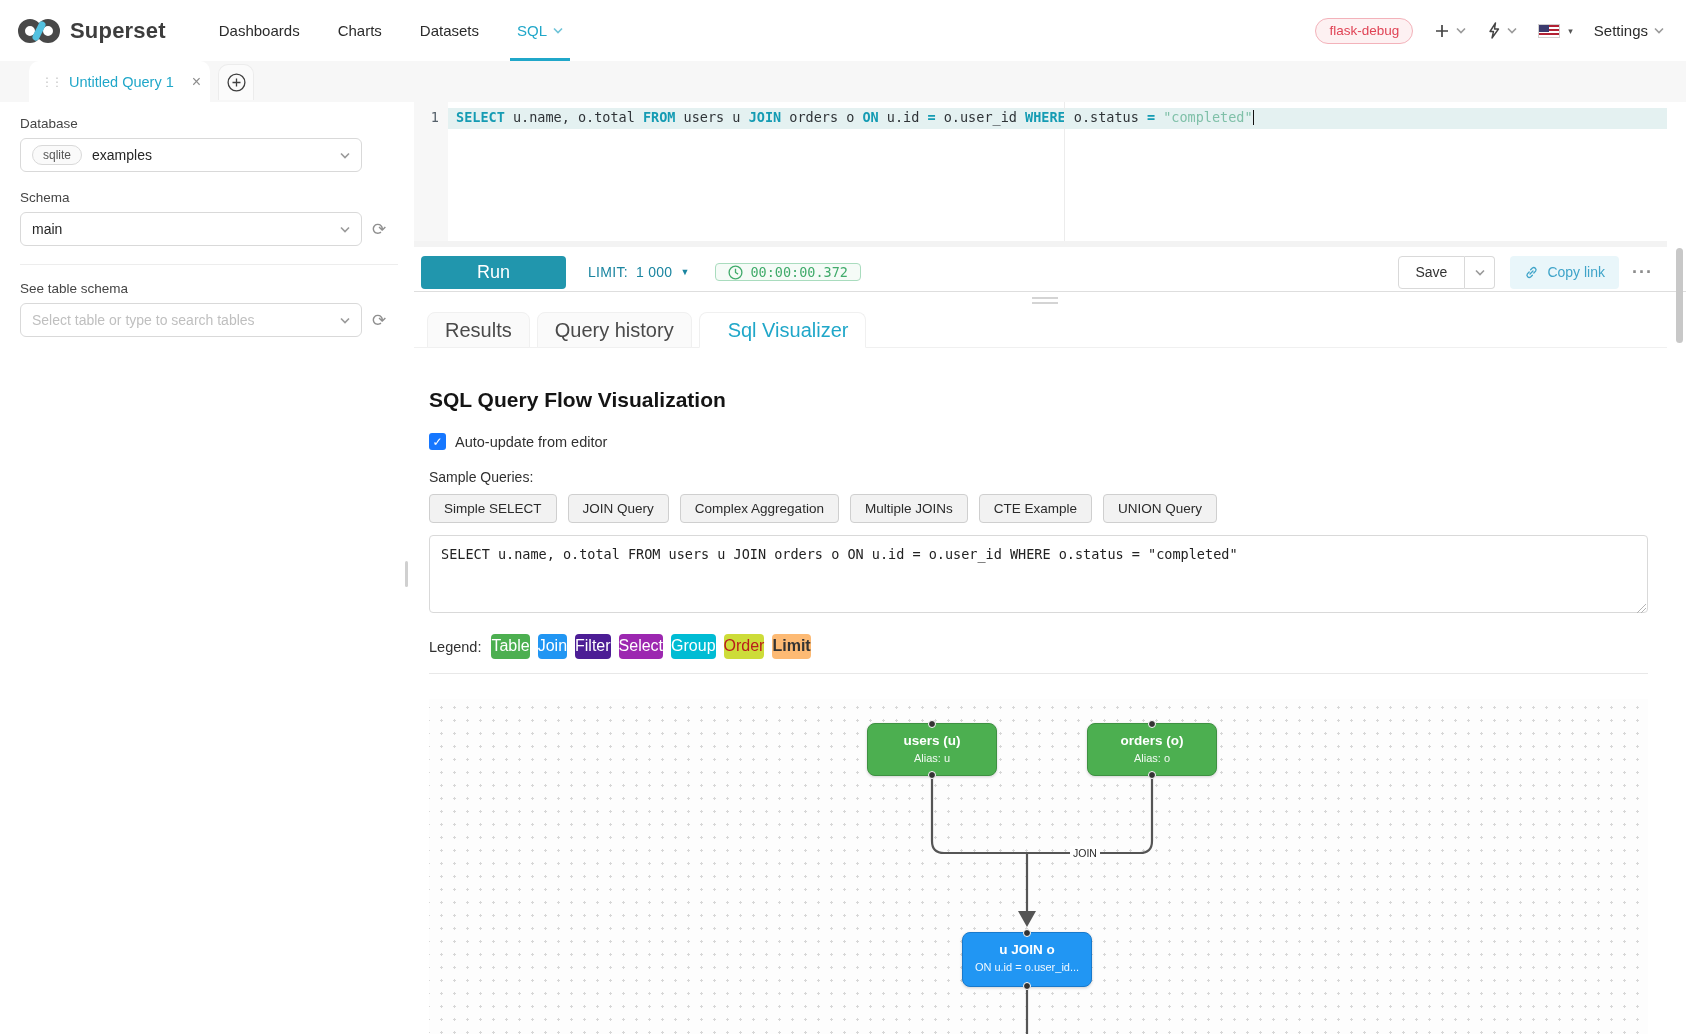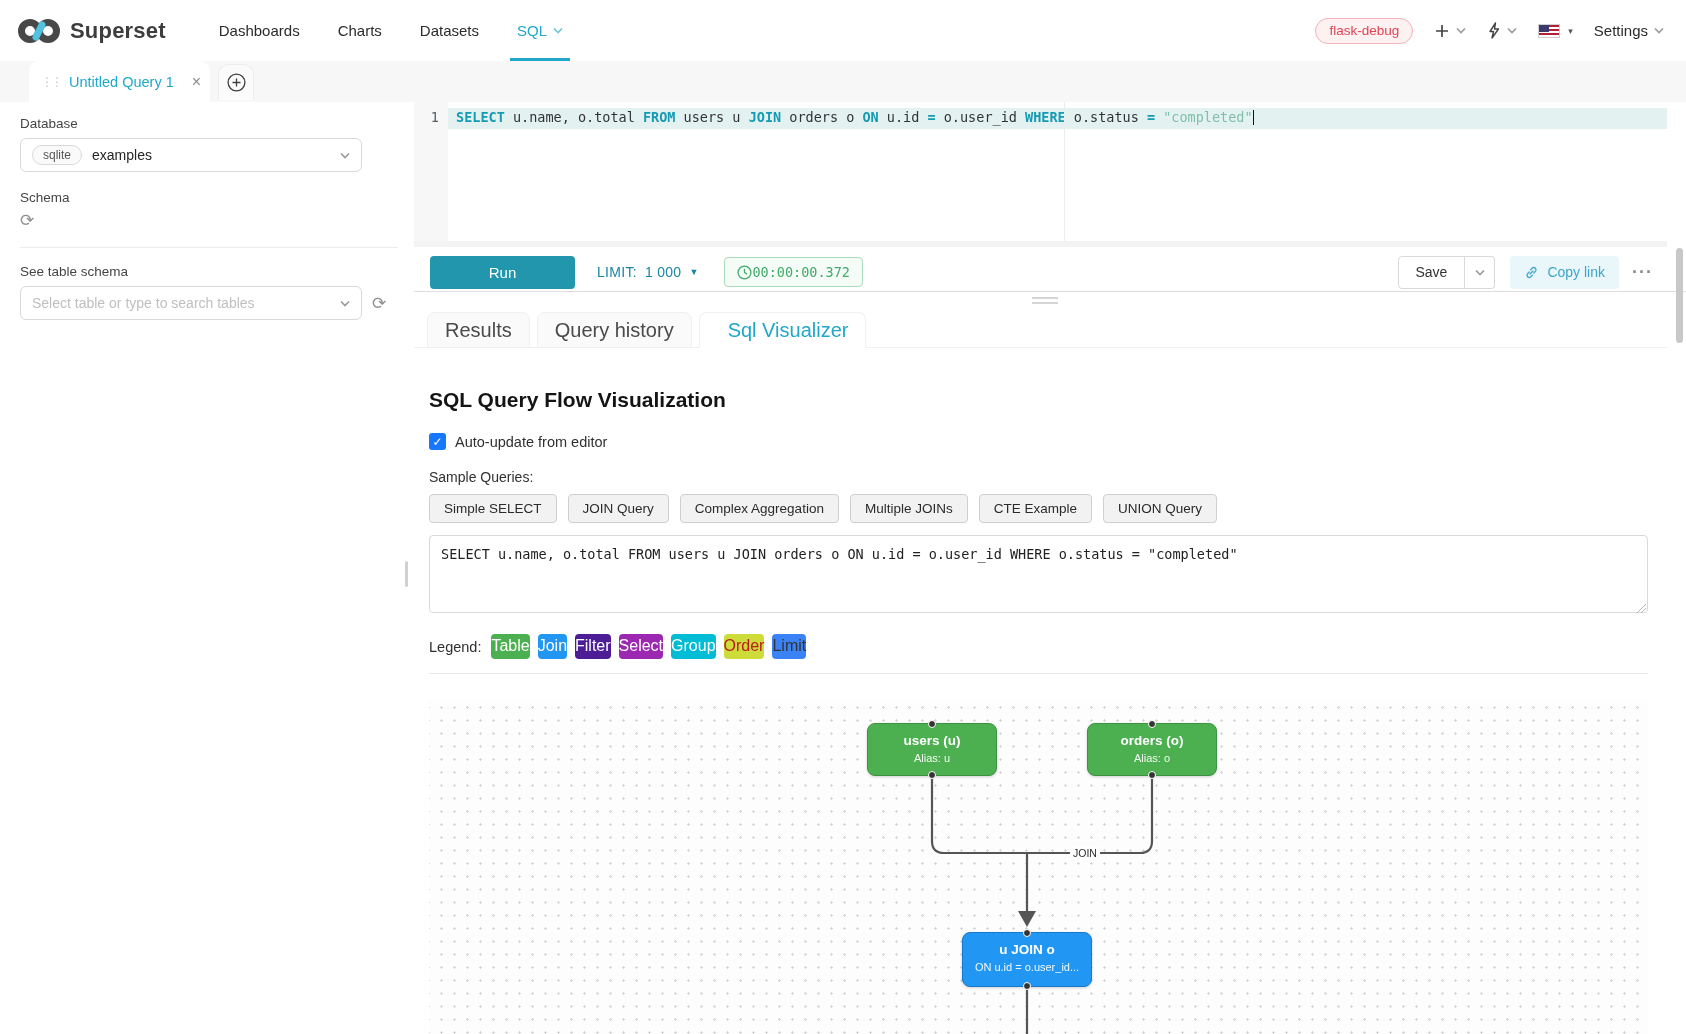--- a/index.html
+++ b/index.html
@@ -57,25 +57,25 @@
   .code-area { position:absolute; left:34px; top:0; right:0; height:100%; }
   .active-line { position:absolute; left:0; right:0; top:6px; height:21px; background:#e4f1f1; }
   .code-line { position:relative; padding:7px 0 0 8px; font-family:"DejaVu Sans Mono", monospace; font-size:13.5px; white-space:pre; color:#2f3337; }
   .tk-kw { color:#149bb3; font-weight:bold; }
   .tk-op { color:#149bb3; font-weight:bold; }
   .tk-str { color:#7fc0a8; }
   .cursor { display:inline-block; width:1.5px; height:15px; background:#111; vertical-align:text-bottom; }
 
   
   .toolbar { position:absolute; left:0; top:151px; width:1253px; height:38px; display:flex; align-items:center; }
-  .run-btn { margin-left:16px; width:145px; height:33px; background:#2196ad; color:#fff; border:none; border-radius:4px; font-size:15px; font-family:inherit; cursor:pointer; }
+  .run-btn { margin-left:7px; width:145px; height:33px; background:#2196ad; color:#fff; border:none; border-radius:4px; font-size:18px; font-family:inherit; cursor:pointer; }
   .limit { display:flex; align-items:center; gap:8px; margin-left:22px; cursor:pointer; }
   .limit-text { font-size:14px; color:#1a85a0; letter-spacing:.3px; }
   .limit-caret { color:#1a85a0; font-size:9px; }
-  .timer { display:flex; align-items:center; margin-left:26px; height:30px; padding:0 12px; border:1px solid #a9dcbe; background:#f5fbf7; border-radius:4px; }
+  .timer { display:flex; align-items:center; gap:7px; margin-left:26px; height:18px; padding:0 12px; border:1px solid #a9dcbe; background:#f5fbf7; border-radius:4px; }
   .timer-text { font-family:"DejaVu Sans Mono", monospace; font-size:13.5px; color:#41ab6b; }
   .tb-right { margin-left:auto; display:flex; align-items:center; }
   .save-group { display:flex; }
   .save-main { height:33px; padding:0 17px; background:#fff; border:1px solid #d9d9d9; border-radius:4px 0 0 4px; font-size:14px; color:#333; font-family:inherit; cursor:pointer; }
   .save-caret { width:30px; height:33px; background:#fff; border:1px solid #d9d9d9; border-left:none; border-radius:0 4px 4px 0; display:flex; align-items:center; justify-content:center; cursor:pointer; }
   .copylink { margin-left:15px; height:33px; padding:0 14px; display:flex; align-items:center; gap:8px; background:#e9f6fa; color:#3fa4c9; border:none; border-radius:4px; font-size:14px; font-family:inherit; cursor:pointer; }
   .more-dots { margin:0 14px 0 13px; color:#8c8c8c; font-size:18px; font-weight:bold; letter-spacing:1px; cursor:pointer; }
 
   
   .split-line { position:absolute; left:0; top:189px; width:1272px; border-top:1px solid #dedede; }
@@ -100,21 +100,21 @@
   .sql-box-wrap { position:relative; margin-top:12px; width:1219px; }
   .sql-box { width:1219px; height:78px; border:1px solid #d9d9d9; border-radius:4px; padding:9px 11px; font-family:"DejaVu Sans Mono", monospace; font-size:13.5px; color:#222; resize:vertical; line-height:1.45; }
   .grip { position:absolute; right:2px; bottom:4px; width:10px; height:10px; background:
     linear-gradient(135deg, transparent 0 50%, #b5b5b5 50% 56%, transparent 56% 70%, #b5b5b5 70% 76%, transparent 76%); }
   .legend-row { margin-top:17px; display:flex; align-items:center; gap:8px; }
   .legend-label { font-size:14.5px; color:#303030; margin-right:2px; }
   .badge { padding:3px 0 4px; border-radius:4px; font-size:16px; }
   .lg-0 { background:#4caf50; color:#fff; } .lg-1 { background:#2196f3; color:#fff; }
   .lg-2 { background:#4c1d95; color:#fff; } .lg-3 { background:#9c27b0; color:#fff; }
   .lg-4 { background:#00bcd4; color:#fff; } .lg-5 { background:#cddc39; color:#b91c1c; }
-  .lg-6 { background:#3b82f6; color:#333; }
+  .lg-6 { background:#fdba74; color:#333;font-weight:bold; }
   .content-hr { margin-top:14px; border:none; border-top:1px solid #e8e8e8; }
 
   
   .diagram { position:relative; margin-top:25px; width:1219px; height:358px; background-color:#fdfdfd;
     background-image:radial-gradient(#d7d7d7 1.1px, transparent 1.1px); background-size:13px 13px; background-position:6px 2px; overflow:hidden; }
   .edges { position:absolute; left:0; top:0; }
   .fnode { position:absolute; width:130px; height:53px; border-radius:8px; text-align:center; cursor:grab; box-shadow:0 1px 3px rgba(0,0,0,.18); }
   .fnode.green { background:#4caf50; border:1px solid #3e9142; }
   .fnode.blue  { background:#2196f3; border:1px solid #1879cc; height:55px; }
   .fnode-title { margin-top:9px; font-size:13.5px; font-weight:bold; color:#fff; }
@@ -213,20 +213,26 @@
       <div class="sel">
         <span class="engine-pill">sqlite</span>
         <span class="val">examples</span>
         <svg class="chev sel-chev" viewBox="0 0 10 7">
             <polyline points="1,1.5 5,5.5 9,1.5" stroke="#bfbfbf"></polyline>
           </svg>
       </div>
     </div>
     <div class="fld-label">Schema</div>
     <div class="sel-row">
+      <div class="sel">
+        <span class="val">main</span>
+        <svg class="chev sel-chev" viewBox="0 0 10 7">
+            <polyline points="1,1.5 5,5.5 9,1.5" stroke="#bfbfbf"></polyline>
+          </svg>
+      </div>
       <span class="refresh">⟳</span>
     </div>
     <hr class="side-divider">
     <div class="fld-label">See table schema</div>
     <div class="sel-row">
       <div class="sel">
         <span class="ph">Select table or type to search tables</span>
         <svg class="chev sel-chev" viewBox="0 0 10 7">
             <polyline points="1,1.5 5,5.5 9,1.5" stroke="#bfbfbf"></polyline>
           </svg>

